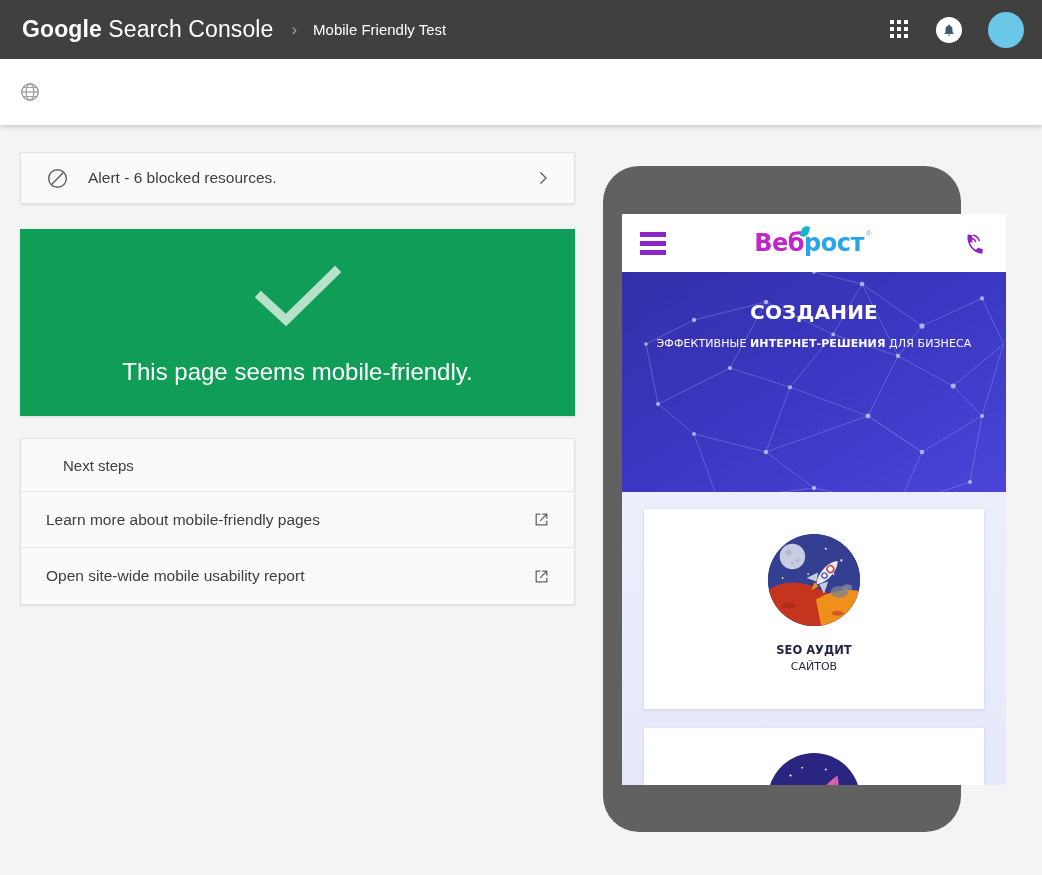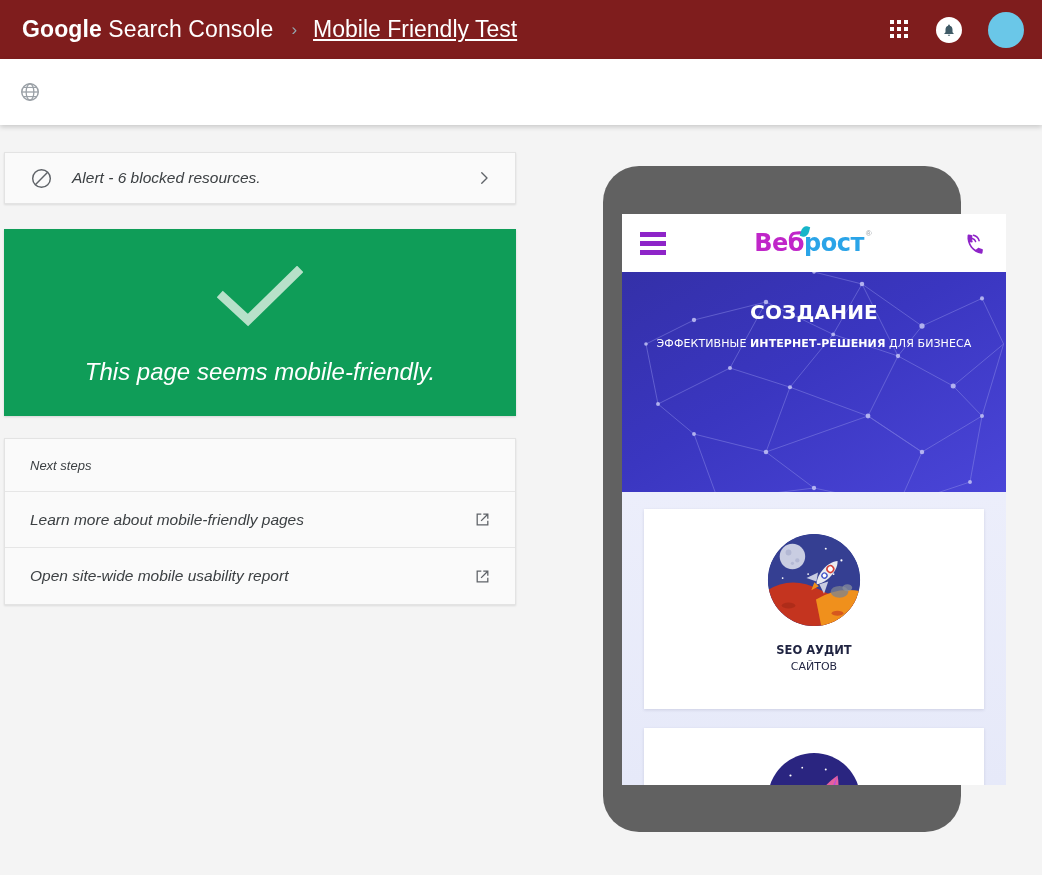--- a/index.html
+++ b/index.html
@@ -7,36 +7,36 @@
     width: 1042px; height: 875px;
     background: #f4f4f4;
     font-family: "Liberation Sans", sans-serif;
     overflow: hidden;
   }
 
   
   .appbar {
     position: absolute; top: 0; left: 0;
     width: 1042px; height: 59px;
-    background: #7f1d1d;
+    background: #404040;
     display: flex; align-items: center;
   }
   .brand {
     margin-left: 22px;
     font-size: 23px; color: #ffffff; letter-spacing: .1px;
     white-space: nowrap;
   }
   .brand .g { font-weight: bold; }
   .brand .rest { font-weight: normal; }
   .crumb-sep {
     margin: 0 16px 0 18px;
     color: #94a8b1; font-size: 17px; line-height: 1;
   }
   .page-title {
-    font-size: 23px; color: #ffffff; white-space: nowrap; text-decoration: underline;
+    font-size: 15px; color: #ffffff; white-space: nowrap;
   }
   .appbar-right {
     margin-left: auto; margin-right: 18px;
     display: flex; align-items: center; gap: 26px;
   }
   .apps-grid {
     width: 20px; height: 20px;
     display: grid; grid-template-columns: repeat(3, 4px);
     grid-template-rows: repeat(3, 4px);
     gap: 3px; cursor: pointer;
@@ -65,21 +65,21 @@
   .globe { margin-left: 19px; display:flex; cursor: pointer; }
 
   
   .content {
     position: absolute; top: 125px; left: 0;
     width: 1042px; height: 750px;
     background: #f4f4f4;
   }
 
   
-  .left-col { position: absolute; left: 4px; top: 27px; width: 512px; font-style: italic; }
+  .left-col { position: absolute; left: 20px; top: 27px; width: 555px; }
 
   .card {
     background: #fafafa;
     border: 1px solid #e3e3e3;
     box-shadow: 0 1px 2px rgba(0,0,0,.10);
   }
 
   .alert-card {
     height: 52px;
     display: flex; align-items: center;
@@ -104,22 +104,22 @@
   .result-text {
     margin-top: 26px;
     font-size: 24px; color: #ffffff; font-weight: normal;
   }
 
   .steps-card { margin-top: 22px; }
   .steps-header {
     height: 53px;
     display: flex; align-items: center;
     border-bottom: 1px solid #e6e6e6;
-    font-size: 13px; color: #3c4043;
-    padding-left: 25px;
+    font-size: 15px; color: #3c4043;
+    padding-left: 42px;
   }
   .step-row {
     height: 56px;
     display: flex; align-items: center;
     border-bottom: 1px solid #e6e6e6;
     cursor: pointer;
   }
   .step-row:last-child { border-bottom: none; }
   .step-label {
     margin-left: 25px;

